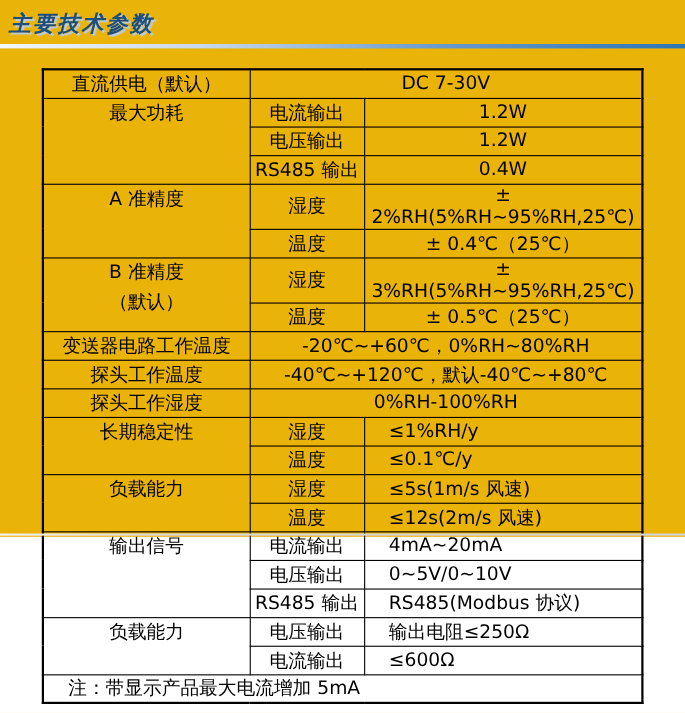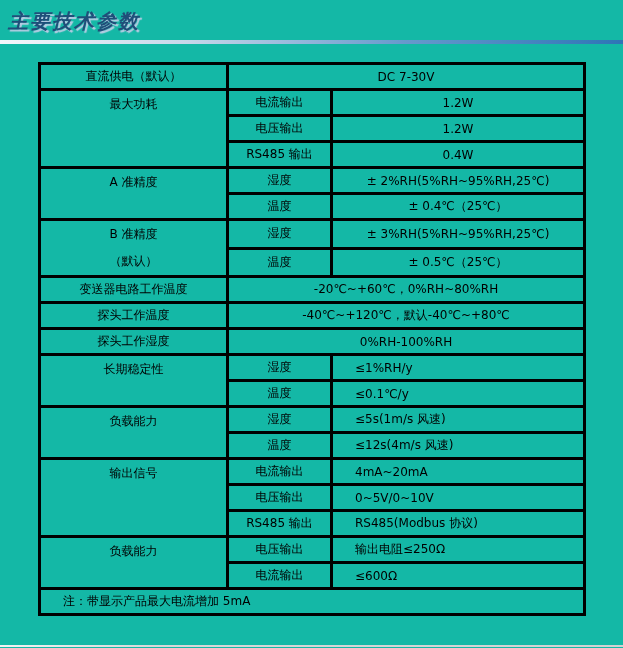--- a/index.html
+++ b/index.html
@@ -3,21 +3,21 @@
 <meta charset="utf-8">
 <style>
   * { margin: 0; padding: 0; box-sizing: border-box; }
   html, body {
     width: 623px; height: 648px;
     background: #ffffff;
     font-family: "DejaVu Sans", "Liberation Sans", sans-serif;
     overflow: hidden;
     position: relative;
   }
-  .page { position: relative; width: 623px; height: 648px; background: #14b8a6; }
+  .page { position: relative; width: 623px; height: 488px; background: #eab308; }
 
   .page-header { position: absolute; top: 8px; left: 0; width: 623px; }
   .page-title {
     display: inline-block;
     margin-left: 8px;
     font-size: 20px;
     font-weight: bold;
     font-style: italic;
     letter-spacing: 2px;
     color: var(--title-color, #1f4e79);
@@ -35,23 +35,23 @@
   table.spec-table {
     border-collapse: collapse;
     table-layout: fixed;
     width: 545px;
     border: 2px solid #000;
   }
   col.c1 { width: 188px; }
   col.c2 { width: 104px; }
   col.c3 { width: 253px; }
   td {
-    border: 3px solid #000000;
+    border: 1px solid #000000;
     height: 26px;
-    font-size: 12px;
+    font-size: 17px;
     color: #000;
     padding: 0 4px;
     vertical-align: middle;
     overflow: hidden;
     white-space: pre-line;
   }
   td.ac { text-align: center; }
   td.al { text-align: left; padding-left: 22px; }
   td.vt { vertical-align: top; line-height: 27px; }
 
@@ -137,21 +137,21 @@
             <td class="ac">温度</td>
             <td class="al">≤0.1℃/y</td>
           </tr>
           <tr>
             <td rowspan="2" class="ac vt">负载能力</td>
             <td class="ac">湿度</td>
             <td class="al">≤5s(1m/s 风速)</td>
           </tr>
           <tr>
             <td class="ac">温度</td>
-            <td class="al">≤12s(4m/s 风速)</td>
+            <td class="al">≤12s(2m/s 风速)</td>
           </tr>
           <tr>
             <td rowspan="3" class="ac vt">输出信号</td>
             <td class="ac">电流输出</td>
             <td class="al">4mA~20mA</td>
           </tr>
           <tr>
             <td class="ac">电压输出</td>
             <td class="al">0~5V/0~10V</td>
           </tr>

